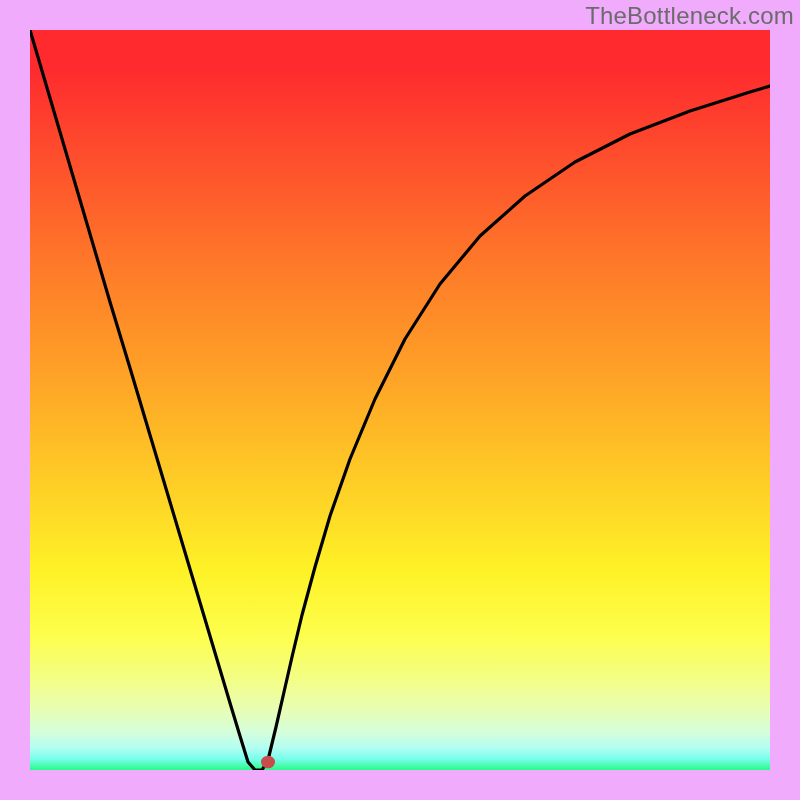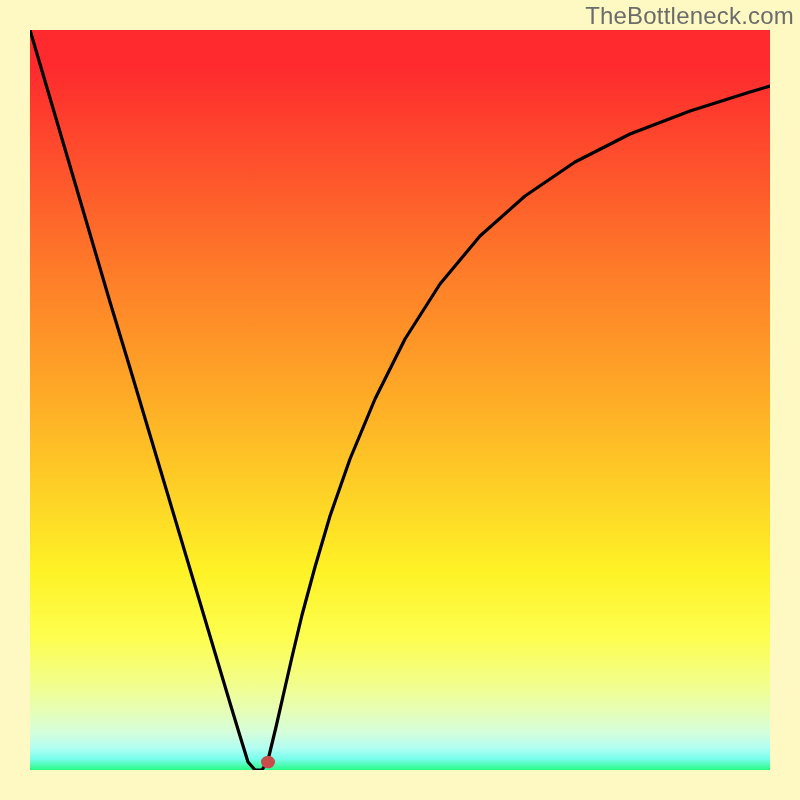--- a/index.html
+++ b/index.html
@@ -6,21 +6,21 @@
     margin: 0;
     padding: 0;
     width: 800px;
     height: 800px;
     overflow: hidden;
     font-family: Arial, Helvetica, sans-serif;
   }
   .outer {
     width: 800px;
     height: 800px;
-    background: #fef9c3;
+    background: #f0abfc;
     position: relative;
   }
   .attribution {
     position: absolute;
     top: 2px;
     right: 6px;
     color: #6b6b6b;
     font-size: 24px;
     font-weight: 400;
     letter-spacing: 0.2px;

